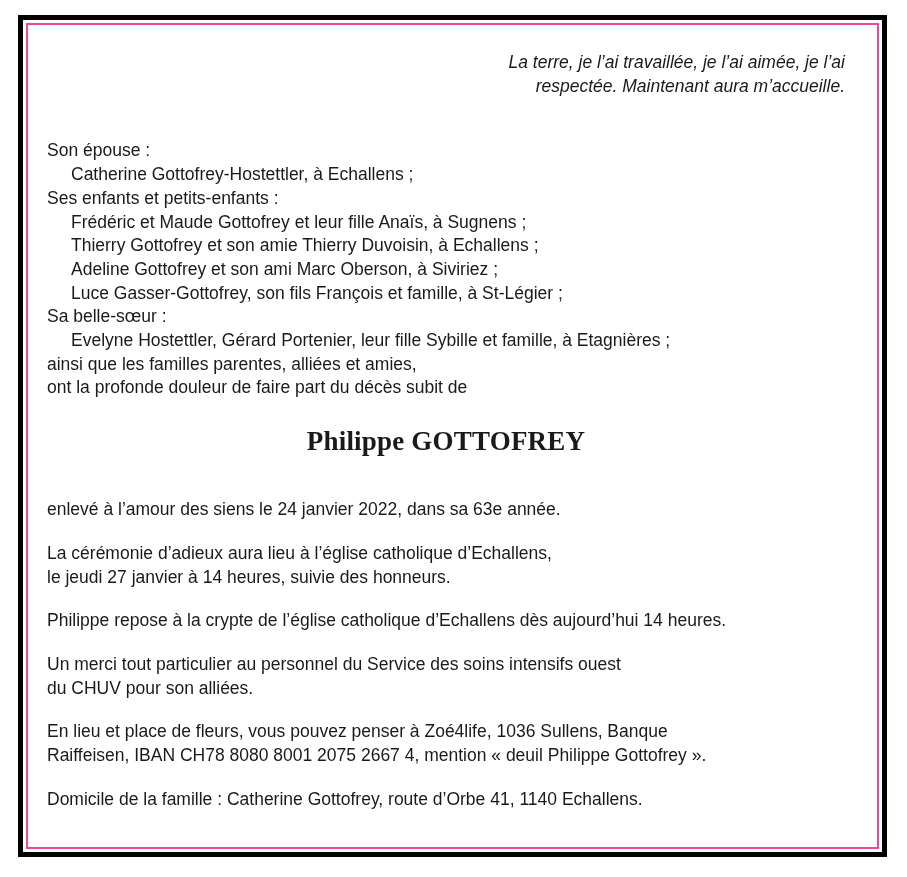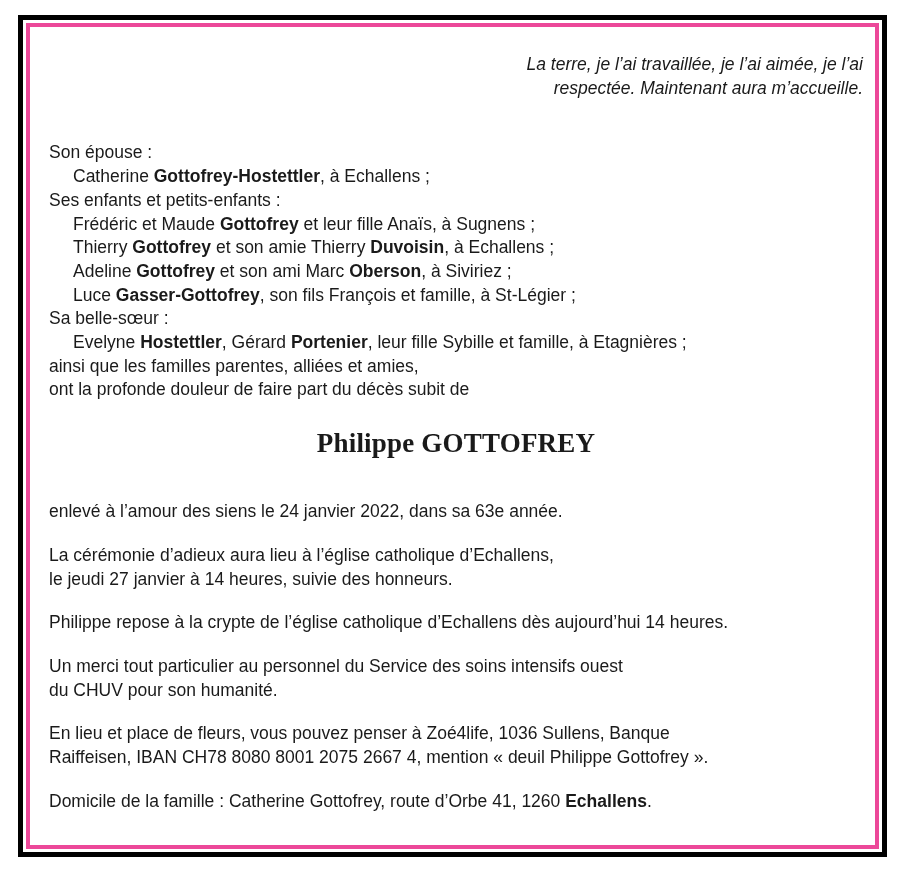--- a/index.html
+++ b/index.html
@@ -28,43 +28,43 @@
     height: 842px;
     box-sizing: border-box;
     border: 5px solid #000000;
     padding: 3px;
     background: #ffffff;
   }
   .frame-inner {
     box-sizing: border-box;
     width: 100%;
     height: 100%;
-    border: 4px solid #ec4899;
-    padding: 26px 12px 10px 19px;
+    border: 2px solid #ec4899;
+    padding: 26px 32px 10px 19px;
   }
   .txt {
     font-size: 17.5px;
     line-height: 23.7px;
   }
   .epigraph {
     text-align: right;
     font-style: italic;
     margin: 0 0 41px 0;
   }
   .family {
     margin: 0;
   }
   .line {
     white-space: nowrap;
   }
   .line.indent {
     padding-left: 24px;
   }
   .b {
-    font-weight: bold;
+    font-weight: normal;
   }
   .deceased-name {
     margin: 26px 0 42px 0;
     text-align: center;
     font-size: 27px;
     line-height: 30px;
     font-weight: bold;
     letter-spacing: 0.2px;
     font-family: Liberation Serif, serif;
   }
@@ -109,26 +109,26 @@
           </div>
           <div class="paragraph">
             <div class="line"><span>La cérémonie d’adieux aura lieu à l’église catholique d’Echallens,</span></div>
             <div class="line"><span>le jeudi 27 janvier à 14 heures, suivie des honneurs.</span></div>
           </div>
           <div class="paragraph">
             <div class="line"><span>Philippe repose à la crypte de l’église catholique d’Echallens dès aujourd’hui 14 heures.</span></div>
           </div>
           <div class="paragraph">
             <div class="line"><span>Un merci tout particulier au personnel du Service des soins intensifs ouest</span></div>
-            <div class="line"><span>du CHUV pour son humanité.</span></div>
+            <div class="line"><span>du CHUV pour son alliées.</span></div>
           </div>
           <div class="paragraph">
             <div class="line"><span>En lieu et place de fleurs, vous pouvez penser à Zoé4life, 1036 Sullens, Banque</span></div>
             <div class="line"><span>Raiffeisen, IBAN CH78 8080 8001 2075 2667 4, mention « deuil Philippe Gottofrey ».</span></div>
           </div>
           <div class="paragraph">
-            <div class="line"><span>Domicile de la famille : Catherine Gottofrey, route d’Orbe 41, 1260 </span><span class="b">Echallens</span><span>.</span></div>
+            <div class="line"><span>Domicile de la famille : Catherine Gottofrey, route d’Orbe 41, 1140 </span><span class="b">Echallens</span><span>.</span></div>
           </div>
         </div>
 
     </div>
   </div>
 </div>
 
 </body></html>

